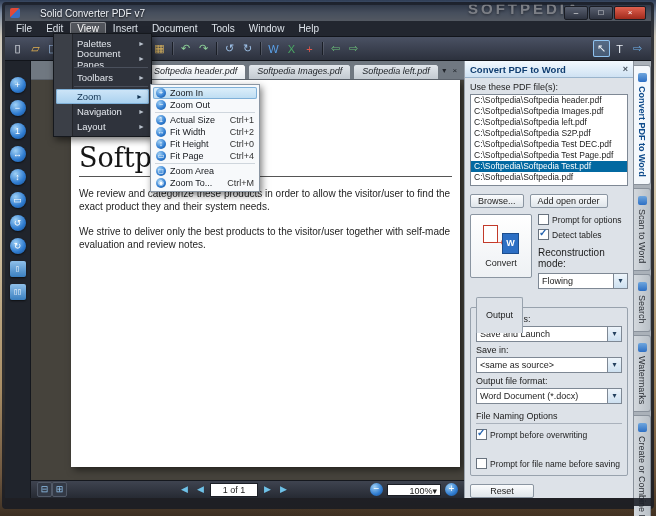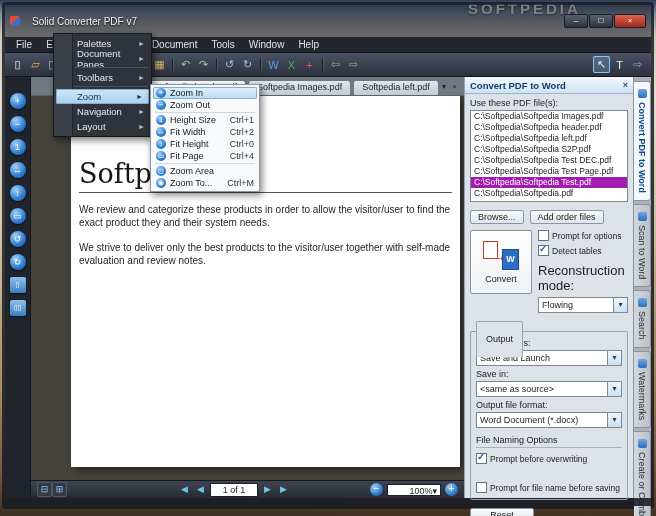--- a/index.html
+++ b/index.html
@@ -9,21 +9,21 @@
       radial-gradient(ellipse 260px 140px at 130px 200px, rgba(255,255,255,0.25), transparent),
       radial-gradient(ellipse 320px 220px at 540px 430px, rgba(90,60,30,0.35), transparent),
       linear-gradient(180deg,#2e3d56 0%,#7d8ba0 2.5%,#cfc9bc 7%,#e3ddd1 18%,#cdbd9c 45%,#a98e66 75%,#6e573f 92%,#3c2f22 100%);}
   .wallpaper-text{position:absolute;top:0;left:468px;z-index:1;color:#f3f6fa;
     font-weight:bold;font-size:15px;letter-spacing:3px;text-shadow:0 1px 3px rgba(0,0,0,0.6);}
 
   .window{position:absolute;left:2px;top:2px;width:652px;height:507px;z-index:2;
     box-sizing:border-box;border:3px solid rgba(24,27,35,0.85);border-radius:4px;
     display:flex;flex-direction:column;background:transparent;}
 
-  .titlebar{height:32px;flex:none;display:flex;align-items:center;gap:12px;padding:0 5px;
+  .titlebar{height:16px;flex:none;display:flex;align-items:center;gap:20px;padding:0 5px;
     background:rgba(26,30,39,0.55);color:#eef1f6;font-size:10px;}
   .app-icon{width:10px;height:10px;border-radius:2px;flex:none;
     background:linear-gradient(135deg,#e04a3a 50%,#3a6fc4 50%);}
   .title{white-space:nowrap;text-shadow:0 1px 2px #000;}
   .win-controls{margin-left:auto;display:flex;gap:1px;}
   .win-btn{width:22px;height:12px;font-size:8px;line-height:12px;text-align:center;color:#fff;
     background:linear-gradient(#596070,#2e3340);border:1px solid #1a1d24;border-radius:2px;}
   .win-btn.close{width:30px;background:linear-gradient(#e0614f,#a02a1c);}
 
   .menubar{height:15px;flex:none;display:flex;align-items:center;background:#22262f;padding-left:4px;}
@@ -46,21 +46,21 @@
   .sidebar{width:25px;flex:none;background:#20242c;border-right:1px solid #14171d;
     display:flex;flex-direction:column;align-items:center;padding-top:16px;gap:7px;}
   .sb-tool{width:16px;height:16px;border-radius:50%;color:#fff;font-size:9px;line-height:16px;
     text-align:center;box-shadow:0 1px 2px rgba(0,0,0,0.6);flex:none;white-space:nowrap;overflow:hidden;
     background:radial-gradient(circle at 35% 30%,#9fd0f5,#2e7bd0 60%,#1a4e8c);}
   .sb-tool.square{border-radius:2px;background:linear-gradient(#8fc0ea,#3a7fc0);font-size:7px;}
 
   .docarea{flex:1;display:flex;flex-direction:column;min-width:0;}
   .tabbar{height:16px;flex:none;background:#707881;border-bottom:1px solid #5a616a;
     display:flex;align-items:flex-end;padding:2px 4px 0 2px;}
-  .tabs{display:flex;gap:2px;margin-left:112px;}
+  .tabs{display:flex;gap:2px;margin-left:112px;font-style:italic;}
   .tab{height:14px;background:linear-gradient(#e2e7ec,#c3cad1);border:1px solid #6f7780;border-bottom:none;
     border-radius:3px 3px 0 0;font-size:9px;color:#1d2126;padding:0 8px;line-height:13px;white-space:nowrap;}
   .tab.active{background:linear-gradient(#ffffff,#e6ebf0);}
   .tabbtn{font-size:8px;color:#20242a;width:12px;height:12px;line-height:12px;text-align:center;
     align-self:center;border-radius:2px;}
   .tabbtn.first{margin-left:auto;}
 
   .viewport{flex:1;position:relative;background:#46433c;overflow:hidden;}
   .page{position:absolute;left:40px;top:0;right:4px;bottom:13px;background:#fff;
     box-shadow:3px 3px 7px rgba(0,0,0,0.5);padding:52px 8px 8px 8px;box-sizing:border-box;overflow:hidden;}
@@ -86,39 +86,39 @@
   .panel{width:168px;flex:none;background:#dde2e8;border-left:1px solid #9aa2ac;display:flex;
     flex-direction:column;color:#1c1c1c;min-height:0;}
   .panel-header{height:16px;flex:none;display:flex;align-items:center;padding:0 5px;
     background:linear-gradient(#f3f9fe,#cfe2f3);border-bottom:1px solid #9ab4cc;
     color:#0f3d70;font-weight:bold;font-size:9.5px;}
   .panel-close{margin-left:auto;color:#44505c;font-size:9px;}
   .panel-body{flex:1;display:flex;flex-direction:column;padding:4px 5px;min-height:0;}
   .plabel{font-size:9px;margin:0 0 2px 0;}
   .filelist{border:1px solid #7e8894;background:#fff;height:90px;overflow:hidden;margin-bottom:8px;flex:none;}
   .file-item{height:11px;line-height:11px;padding:0 3px;white-space:nowrap;font-size:8.5px;overflow:hidden;}
-  .file-item.selected{background:#a21caf;color:#fff;}
+  .file-item.selected{background:#0369a1;color:#fff;}
   .btn-row{display:flex;gap:6px;margin-bottom:6px;}
   .btn{background:linear-gradient(#fbfcfd,#dfe5ea);border:1px solid #8a95a1;border-radius:2px;
     font-size:9px;padding:1px 7px;color:#1c1c1c;white-space:nowrap;}
   .convert-row{display:flex;gap:6px;margin-bottom:6px;}
   .convert-btn{width:60px;height:62px;flex:none;background:linear-gradient(#ffffff,#eef1f4);
     border:1px solid #8a95a1;border-radius:2px;display:flex;flex-direction:column;
     align-items:center;justify-content:center;gap:3px;font-size:9px;}
   .cv-icon{position:relative;width:36px;height:30px;}
   .cv-doc-red{position:absolute;left:0;top:0;width:13px;height:16px;background:#fff;border:1px solid #c23a2a;}
   .cv-arrow{position:absolute;left:8px;top:6px;color:#d13a28;font-size:16px;font-weight:bold;}
   .cv-doc-blue{position:absolute;right:0;top:8px;width:15px;height:19px;background:#2d6fc4;
     border:1px solid #1c4e8e;color:#fff;font-size:9px;font-weight:bold;text-align:center;line-height:19px;}
   .convert-side{flex:1;display:flex;flex-direction:column;gap:4px;min-width:0;}
   .check{display:flex;align-items:center;gap:3px;font-size:8.5px;}
   .checkbox{width:9px;height:9px;flex:none;background:#fff;border:1px solid #68727e;position:relative;}
   .checkbox.checked::after{content:"✓";position:absolute;left:0;top:-3px;color:#2563ae;
     font-size:10px;font-weight:bold;}
-  .recon-label{font-size:13px;margin-top:3px;}
+  .recon-label{font-size:10px;margin-top:3px;}
   .combo{height:14px;background:#fff;border:1px solid #7e8894;display:flex;align-items:center;
     font-size:9px;padding-left:3px;white-space:nowrap;overflow:hidden;}
   .combo .arrow-btn{margin-left:auto;width:13px;height:100%;flex:none;text-align:center;font-size:8px;
     line-height:13px;color:#23405e;background:linear-gradient(#eef5fb,#cde0f0);border-left:1px solid #7e8894;}
   .output-group{margin-top:12px;position:relative;border:1px solid #98a2ad;border-radius:2px;
     padding:6px 5px 6px 5px;}
   .output-tab{position:absolute;top:-11px;left:5px;height:11px;line-height:11px;font-size:9px;
     background:#dde2e8;border:1px solid #98a2ad;border-bottom:none;border-radius:2px 2px 0 0;padding:12px 9px;}
   .og-label{font-size:9px;margin:3px 0 2px 0;}
   .og-label.first{margin-top:0;}
@@ -285,32 +285,32 @@
 
       <div class="panel">
         <div class="panel-header">
           <span>Convert PDF to Word</span>
           <span class="panel-close">×</span>
         </div>
         <div class="panel-body">
           <div class="plabel">Use these PDF file(s):</div>
           <div class="filelist">
 
-          <div class="file-item">C:\Softpedia\Softpedia Images.pdf</div>
-              <div class="file-item">C:\Softpedia\Softpedia header.pdf</div>
+          <div class="file-item">C:\Softpedia\Softpedia header.pdf</div>
+              <div class="file-item">C:\Softpedia\Softpedia Images.pdf</div>
               <div class="file-item">C:\Softpedia\Softpedia left.pdf</div>
               <div class="file-item">C:\Softpedia\Softpedia S2P.pdf</div>
               <div class="file-item">C:\Softpedia\Softpedia Test DEC.pdf</div>
               <div class="file-item">C:\Softpedia\Softpedia Test Page.pdf</div>
               <div class="file-item selected">C:\Softpedia\Softpedia Test.pdf</div>
               <div class="file-item">C:\Softpedia\Softpedia.pdf</div>
             </div>
           <div class="btn-row">
             <button class="btn">Browse...</button>
-            <button class="btn">Add order files</button>
+            <button class="btn">Add open order</button>
           </div>
           <div class="convert-row">
             <div class="convert-btn">
               <span class="cv-icon">
                 <span class="cv-doc-red"></span>
                 <span class="cv-arrow">→</span>
                 <span class="cv-doc-blue">W</span>
               </span>
               <span>Convert</span>
             </div>
@@ -442,21 +442,21 @@
       </div>
 
       <div class="zm-item sep">
         <span class="zm-icon">−</span>
         <span class="zm-label">Zoom Out</span>
         <span class="zm-shortcut"></span>
       </div>
 
       <div class="zm-item">
         <span class="zm-icon">1</span>
-        <span class="zm-label">Height Size</span>
+        <span class="zm-label">Actual Size</span>
         <span class="zm-shortcut">Ctrl+1</span>
       </div>
 
       <div class="zm-item">
         <span class="zm-icon">↔</span>
         <span class="zm-label">Fit Width</span>
         <span class="zm-shortcut">Ctrl+2</span>
       </div>
 
       <div class="zm-item">

